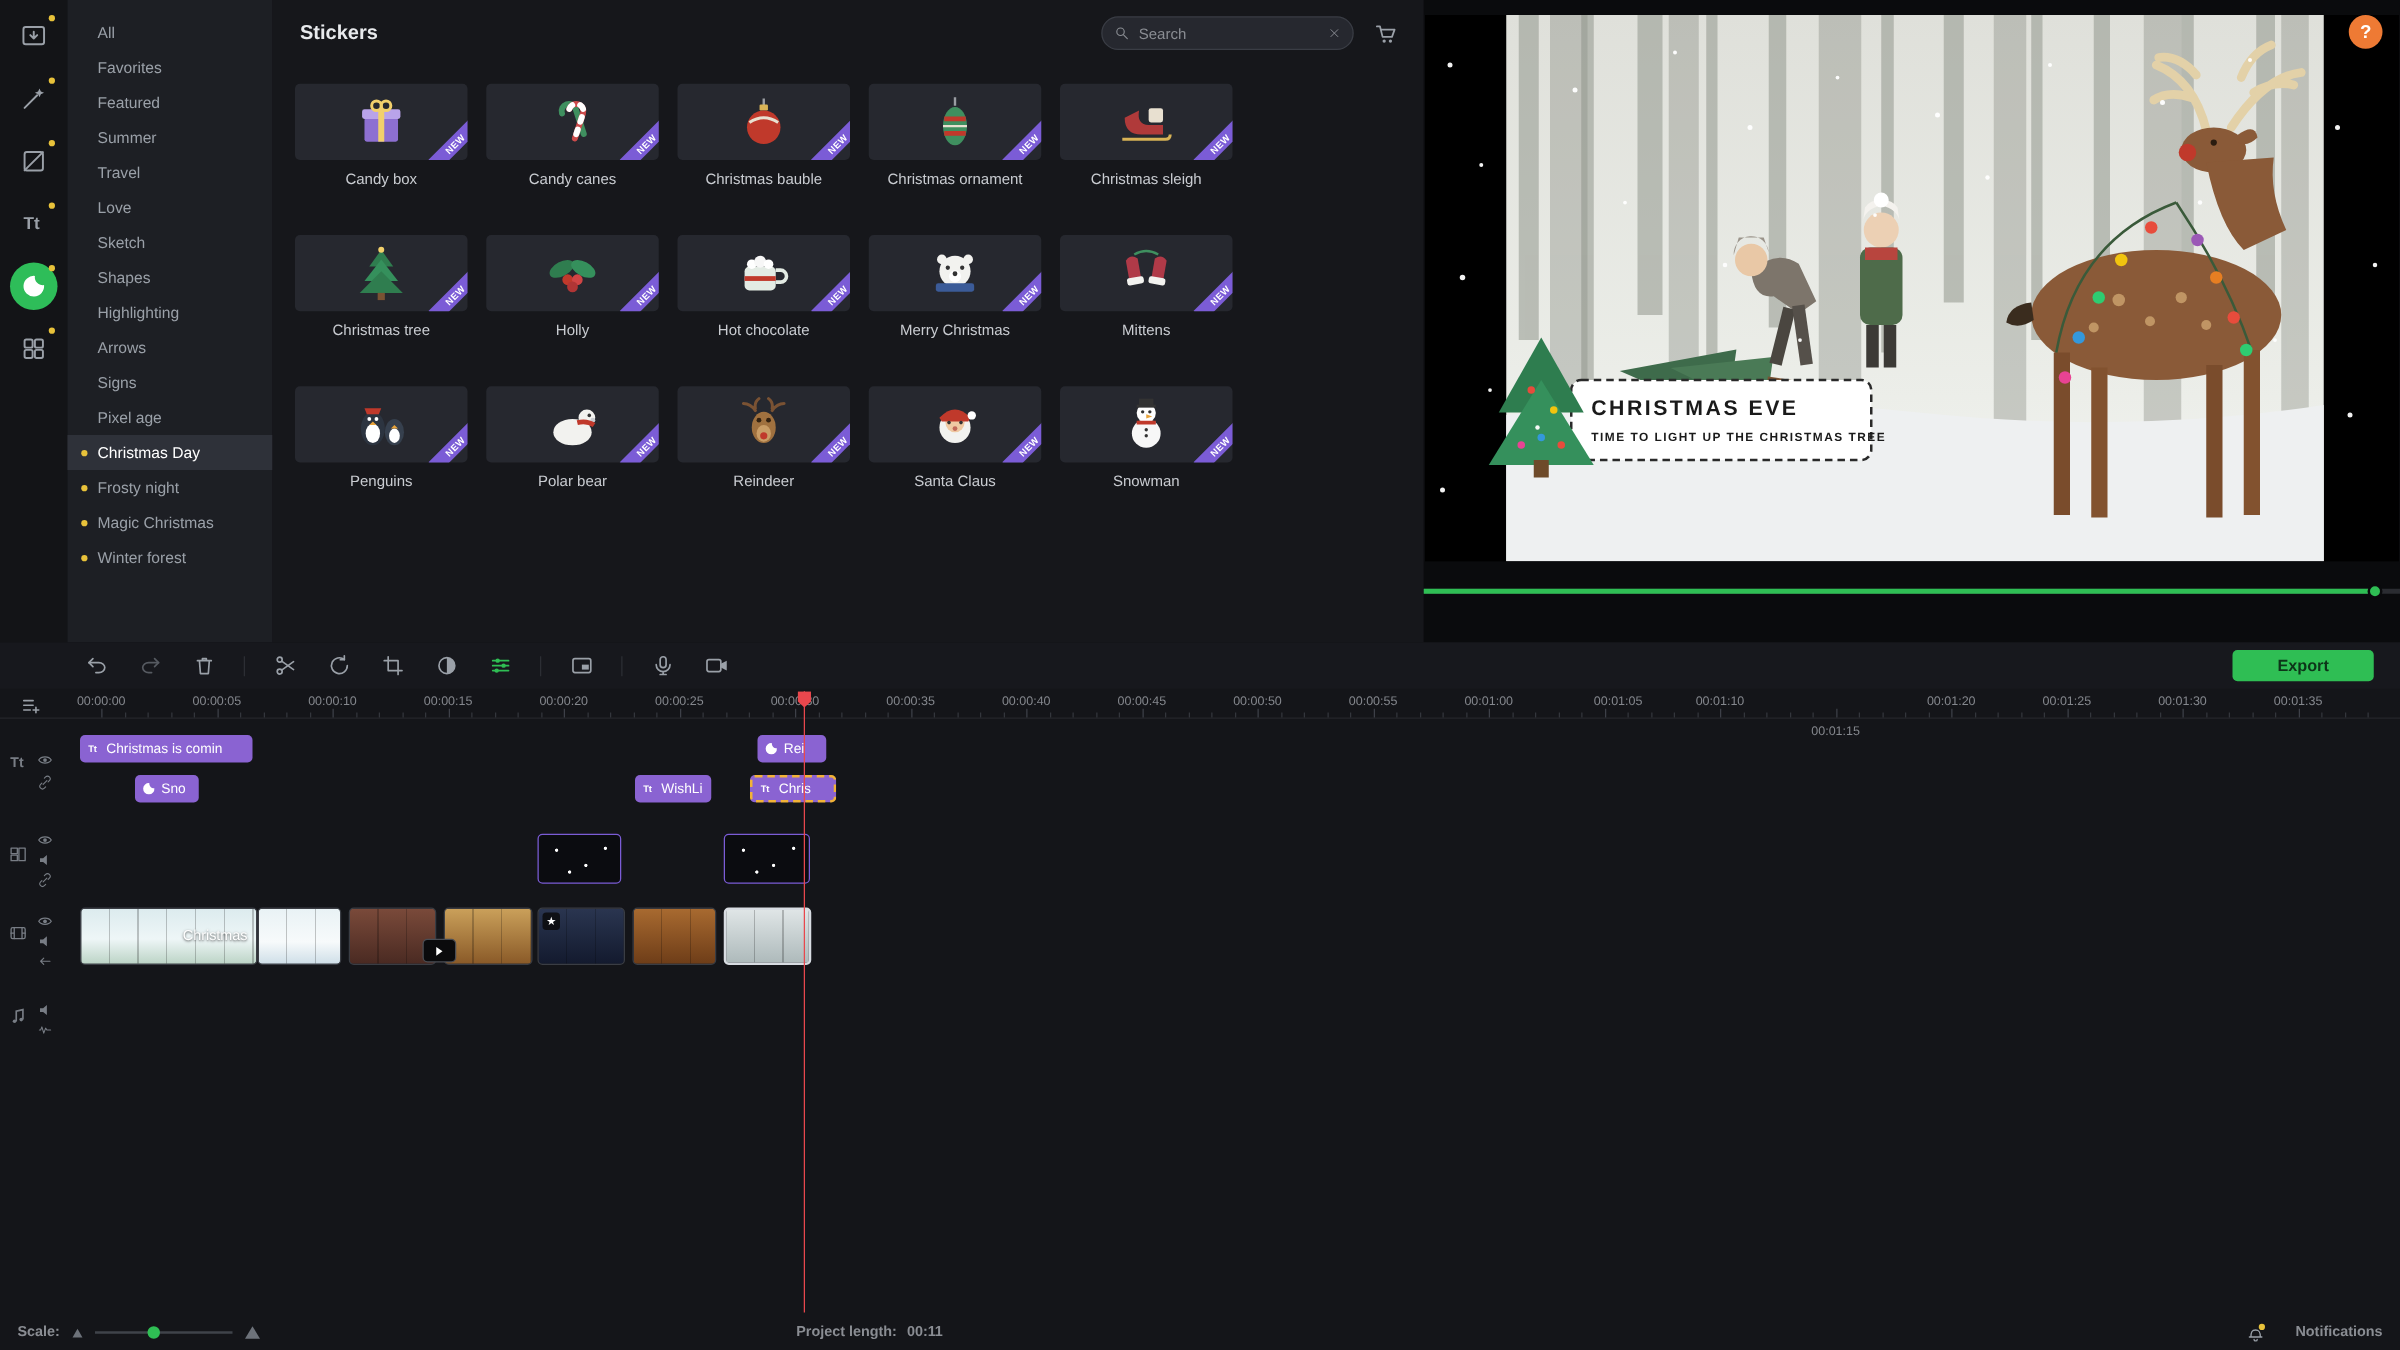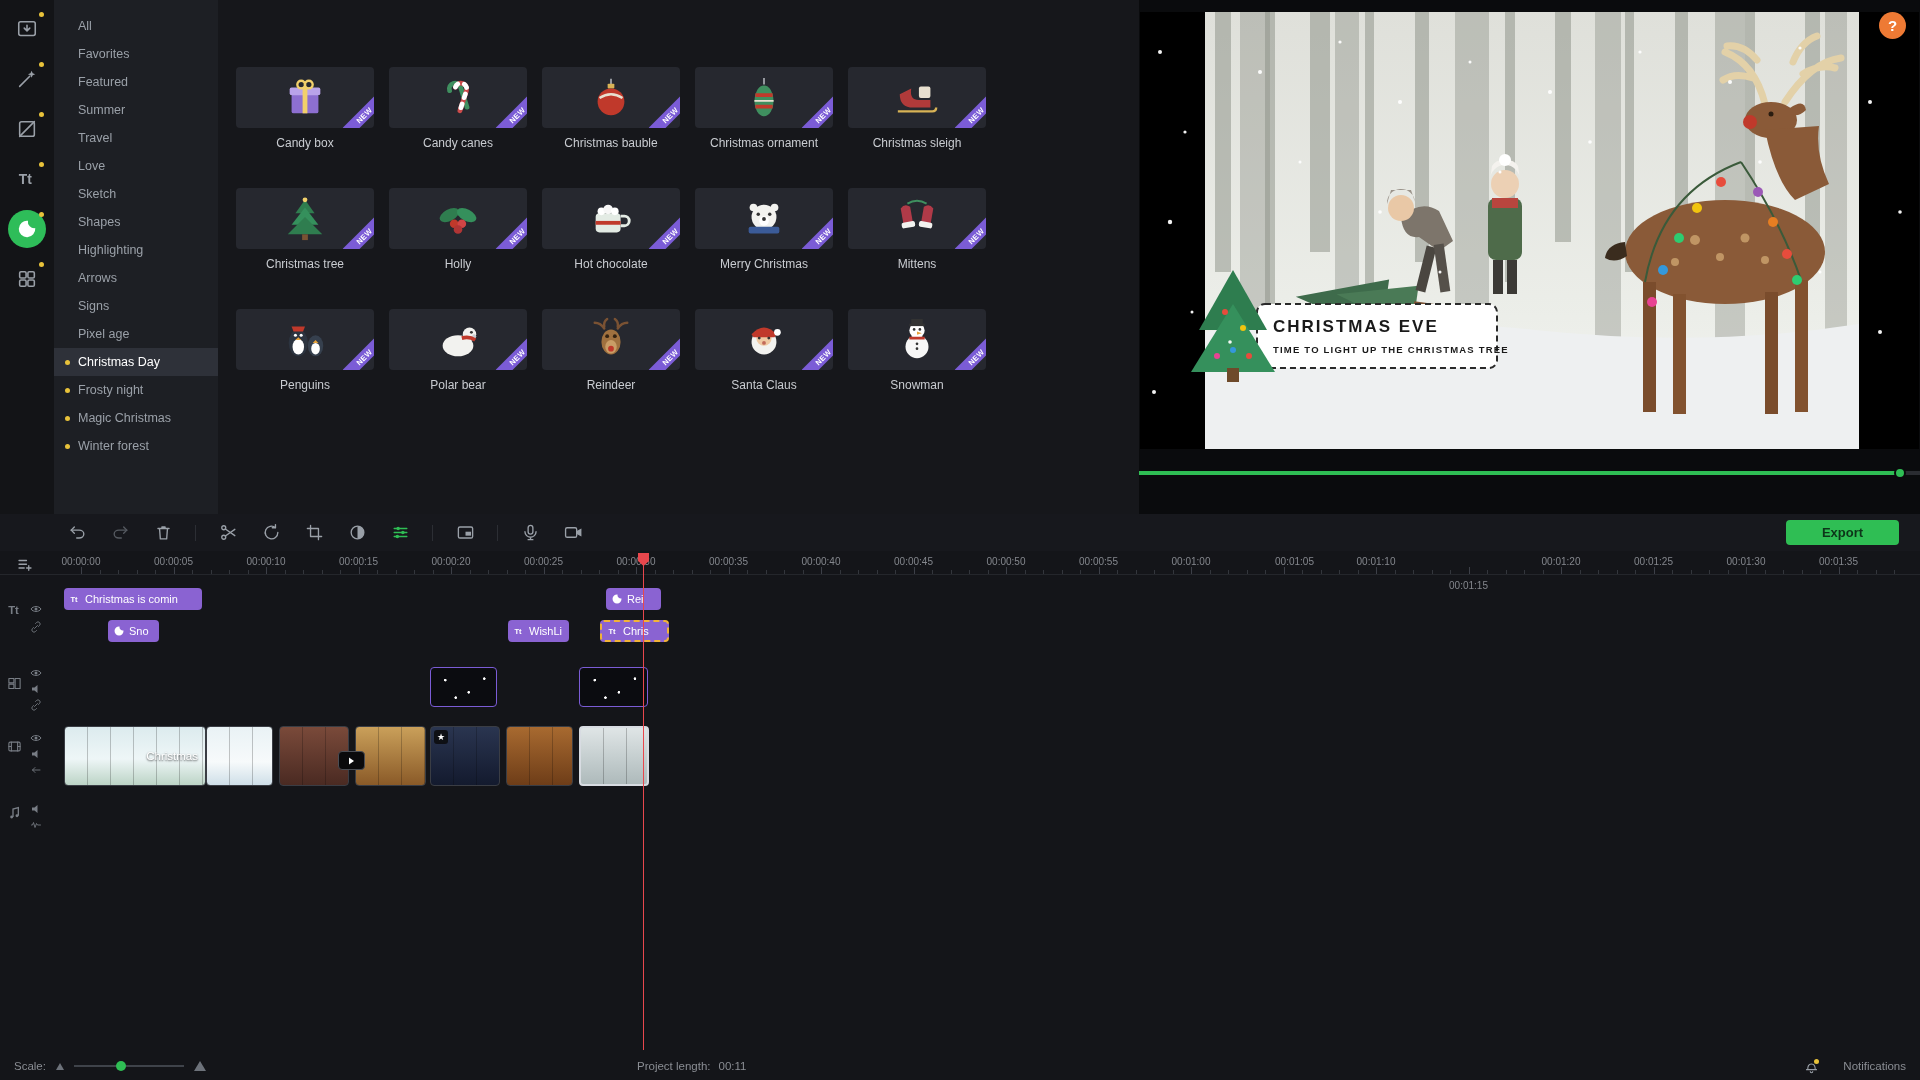--- a/index.html
+++ b/index.html
@@ -84,39 +84,39 @@
   .gut-icon svg { width:100%; height:100%; }
 
   .title-clip { position:absolute; height:22px; background:#8a63d2; border-radius:4px; color:#fff; font-size:11px; display:flex; align-items:center; gap:4px; padding:0 6px 0 5px; overflow:hidden; white-space:nowrap; cursor:pointer; z-index:4; }
   .title-clip .clip-icon { width:12px; height:12px; flex:0 0 auto; }
   .title-clip.selected { border:2px dashed #f2b337; }
   .overlay-clip { position:absolute; top:92px; height:40px; background:#0b0c10; border:1.5px solid #7b5cd6; border-radius:4px; cursor:pointer; z-index:3;
     background-image: radial-gradient(circle at 22% 32%, #fff 1px, transparent 1.6px),
                       radial-gradient(circle at 58% 64%, #fff 1px, transparent 1.6px),
                       radial-gradient(circle at 82% 28%, #fff 1px, transparent 1.6px),
                       radial-gradient(circle at 38% 78%, #fff 1px, transparent 1.6px); }
-  .video-clip { position:absolute; top:151px; height:60px; border-radius:4px; border:1px solid #3a3d44; overflow:hidden; cursor:pointer; z-index:3; }
+  .video-clip { position:absolute; top:151px; height:46px; border-radius:4px; border:1px solid #3a3d44; overflow:hidden; cursor:pointer; z-index:3; }
   .video-clip.selected { border:2px solid #d8dce2; }
   .video-clip .frames { position:absolute; inset:0; background:repeating-linear-gradient(90deg, transparent 0 22px, rgba(0,0,0,.22) 22px 23px); }
   .vc-label { position:absolute; right:7px; top:50%; transform:translateY(-50%); font-size:11.5px; color:#fff; text-shadow:0 1px 2px rgba(0,0,0,.7); z-index:2; }
   .thumb-cartoon-winter { background:linear-gradient(180deg,#dcebee 0%,#eef6f7 55%,#bcd4c6 100%); }
   .thumb-snowman-scene { background:linear-gradient(180deg,#e9f2f5 0%,#f7fafb 60%,#cfdfe8 100%); }
   .thumb-family { background:linear-gradient(180deg,#7a4a3a 0%,#4a2a22 100%); }
   .thumb-candles { background:linear-gradient(180deg,#caa05a 0%,#8a5a28 100%); }
   .thumb-night-city { background:linear-gradient(180deg,#2a3550 0%,#131a2e 100%); }
   .thumb-fireplace { background:linear-gradient(180deg,#a86a30 0%,#6e3d18 100%); }
   .thumb-snowy-trees { background:linear-gradient(180deg,#dfe5e6 0%,#aebabb 100%); }
   .star-badge { position:absolute; left:434px; top:155px; width:14px; height:14px; background:rgba(10,10,12,.85); border-radius:3px; color:#fff; font-size:9px; line-height:14px; text-align:center; z-index:6; }
   .transition-badge { position:absolute; top:176px; width:27px; height:19px; background:#0a0a0c; border:1px solid #4a4d54; border-radius:4px; color:#fff; display:flex; align-items:center; justify-content:center; z-index:6; cursor:pointer; }
   .transition-badge svg { width:12px; height:12px; }
 
   .playhead-line { position:absolute; top:39px; width:1px; height:497px; background:#e8474d; z-index:8; }
   .playhead-cap { position:absolute; top:39px; width:11px; height:13px; background:#e8474d; clip-path:polygon(0 0,100% 0,100% 62%,50% 100%,0 62%); z-index:9; cursor:ew-resize; }
 
-  .statusbar { position:absolute; bottom:0; left:0; right:0; height:28px; display:flex; align-items:center; padding:0 14px; gap:10px; font-size:11.5px; color:#8a8d93; background:#141519; }
+  .statusbar { position:absolute; bottom:0; left:0; right:0; height:28px; display:flex; align-items:center; padding:0 14px; gap:10px; font-size:11.5px; color:#8a8d93; background:#141519;font-weight:bold; }
   .z-small { width:0; height:0; border-left:4px solid transparent; border-right:4px solid transparent; border-bottom:7px solid #6d727a; cursor:pointer; }
   .z-big { width:0; height:0; border-left:6px solid transparent; border-right:6px solid transparent; border-bottom:10px solid #6d727a; cursor:pointer; }
   .sb-slider { position:relative; width:110px; height:12px; cursor:pointer; }
   .sb-slider-line { position:absolute; top:5px; left:0; right:0; height:2px; background:#3f434a; }
   .sb-slider-dot { position:absolute; top:1px; left:38%; width:10px; height:10px; border-radius:50%; background:#2fbe54; }
   .sb-proj { position:absolute; left:637px; display:flex; gap:8px; }
   .sb-notif { margin-left:auto; display:flex; align-items:center; gap:24px; position:relative; cursor:pointer; }
   .sb-notif .icon { width:15px; height:15px; color:#9aa0a8; }
   .bell-dot { position:absolute; left:10px; top:0; width:5px; height:5px; border-radius:50%; background:#e8c23a; }
 </style>
@@ -229,20 +229,44 @@
         <span class="cat-dot"></span>
         <span>Magic Christmas</span>
       </div>
       <div class="cat-item">
         <span class="cat-dot"></span>
         <span>Winter forest</span>
       </div>
     </aside>
 
   <main class="stickers">
+    <header class="stickers-head">
+      <h1 class="stickers-title">Stickers</h1>
+      <div class="search">
+        <span class="icon" id="i-search">
+            <svg viewBox="0 0 24 24" fill="none" stroke="currentColor" stroke-width="1.7" stroke-linecap="round" stroke-linejoin="round">
+              <circle cx="10" cy="10" r="5.5"></circle>
+              <path d="M14.5 14.5 L20 20"></path>
+            </svg>
+          </span>
+        <input placeholder="Search" style="">
+        <span class="icon" id="i-clear" style="width:11px;height:11px;color:#8a8d93;cursor:pointer;">
+            <svg viewBox="0 0 24 24" fill="none" stroke="currentColor" stroke-width="1.7" stroke-linecap="round" stroke-linejoin="round">
+              <path d="M6 6 L18 18 M18 6 L6 18"></path>
+            </svg>
+          </span>
+      </div>
+      <span class="icon cart-btn" id="i-cart">
+          <svg viewBox="0 0 24 24" fill="none" stroke="currentColor" stroke-width="1.7" stroke-linecap="round" stroke-linejoin="round">
+            <path d="M3 5 h3 l2.5 10 h9 l2.5 -7 H7"></path>
+            <circle cx="10" cy="19" r="1.6" fill="currentColor" stroke="none"></circle>
+            <circle cx="16" cy="19" r="1.6" fill="currentColor" stroke="none"></circle>
+          </svg>
+        </span>
+    </header>
     <div class="grid" id="sticker-grid">
         <div class="tile">
           <div class="tile-img">
             <span class="icon" style="width: 46px; height: 46px;">
               <svg viewBox="0 0 48 48">
                 <rect x="10" y="20" width="28" height="20" rx="2" fill="#8d6fd1"></rect>
                 <rect x="8" y="13" width="32" height="8" rx="2" fill="#b9a3ea"></rect>
                 <rect x="21.5" y="13" width="5" height="27" fill="#f2d06b"></rect>
                 <circle cx="20" cy="10" r="4" fill="none" stroke="#f2d06b" stroke-width="2.5"></circle>
                 <circle cx="28" cy="10" r="4" fill="none" stroke="#f2d06b" stroke-width="2.5"></circle>

